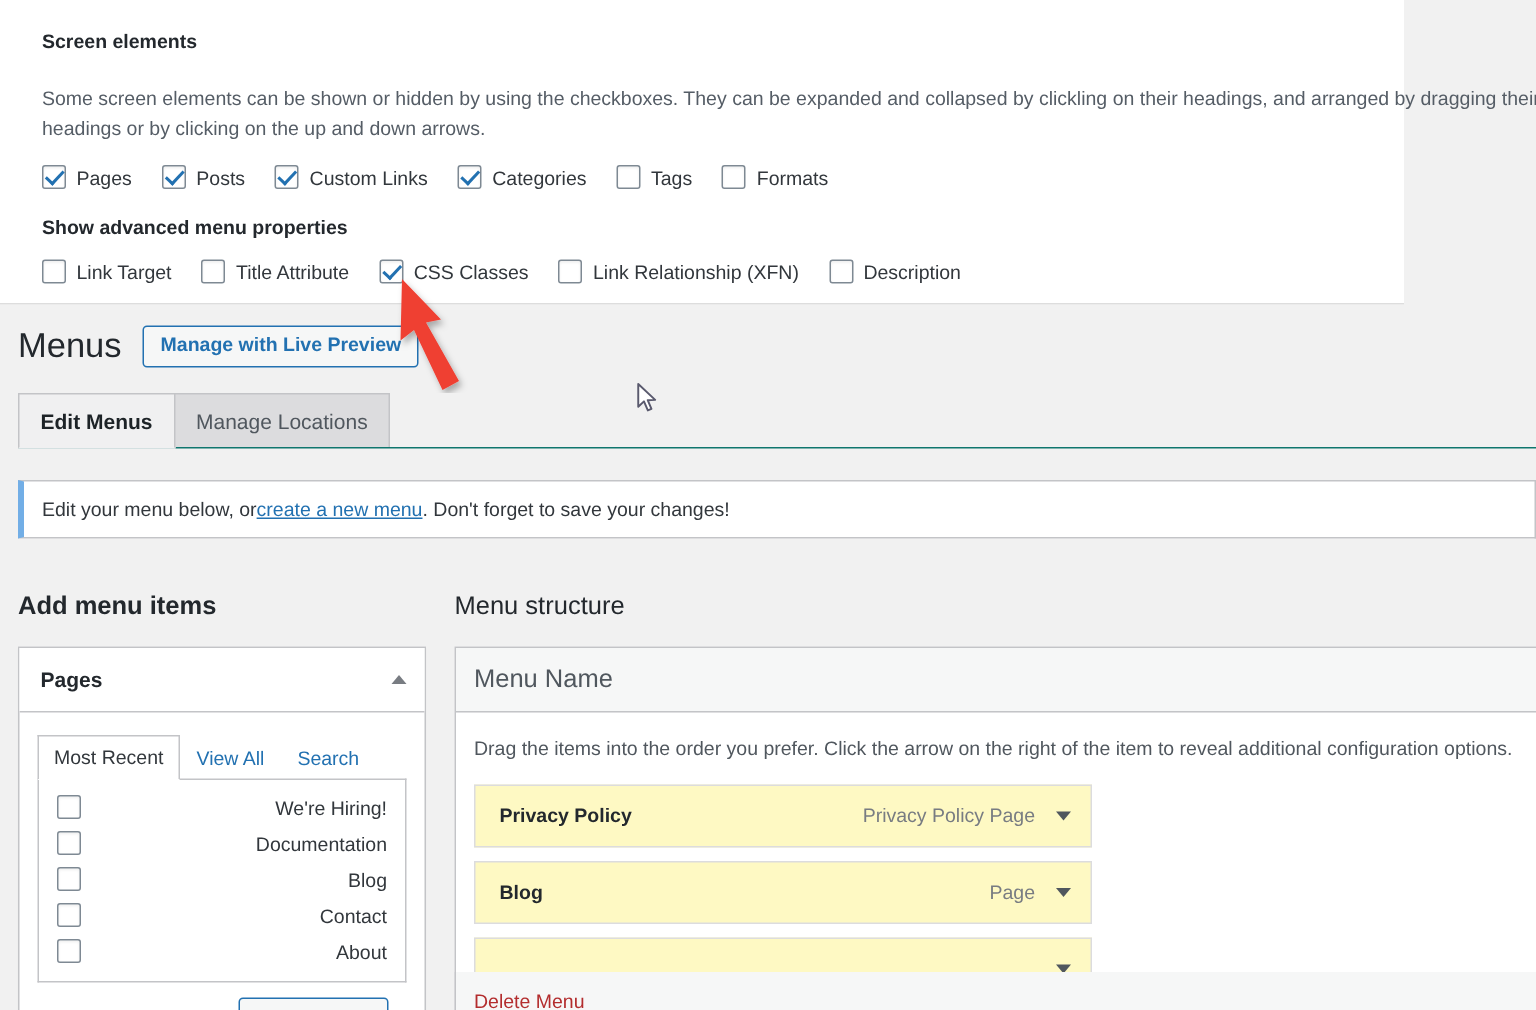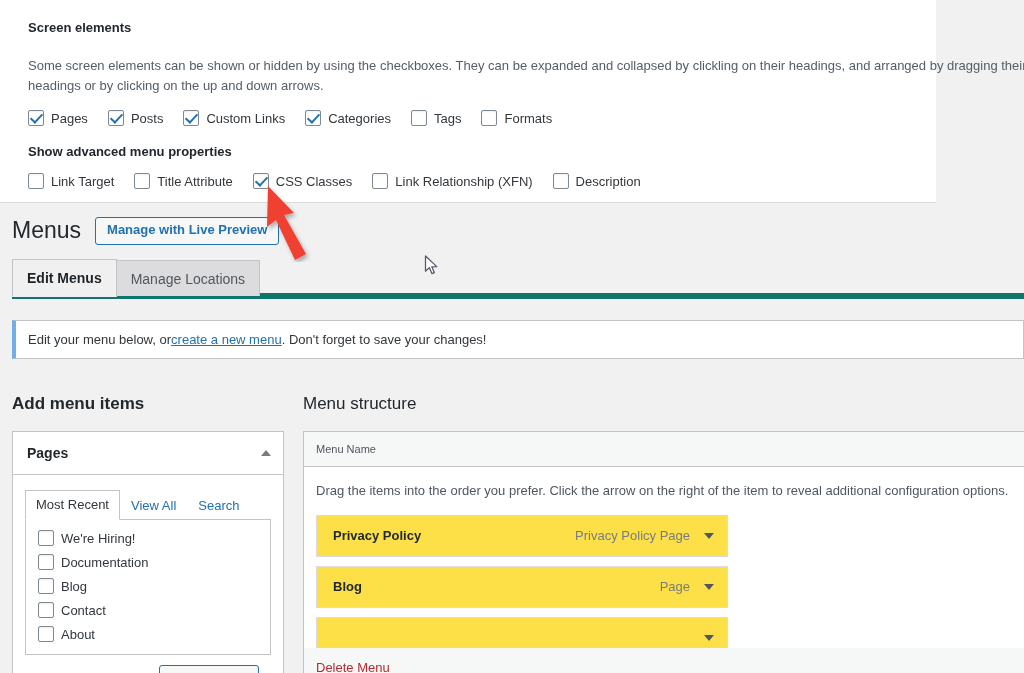--- a/index.html
+++ b/index.html
@@ -115,22 +115,22 @@
     white-space: nowrap;
   }
 
   
   #nav-tabs {
     position: absolute;
     left: 12px; top: 261px;
     width: 1012px;
     height: 38px;
     display: flex;
-    align-items: center;
-    border-bottom: 6px solid #0f766e;
+    align-items: flex-start;
+    border-bottom: 1px solid #0f766e;
   }
   .nav-tab {
     font-size: 14px;
     line-height: 1.3;
     padding: 9px 14px 8px;
     border: 1px solid #c3c4c7;
     border-bottom: none;
     background: #dcdcde;
     color: #50575e;
     cursor: pointer;
@@ -244,20 +244,21 @@
     background: #fff;
     padding: 11px 12px 12px;
     position: relative;
     z-index: 1;
   }
   .page-cb-row {
     display: flex;
     align-items: center;
     margin-bottom: 8px;
     cursor: pointer;
+    justify-content: space-between;
   }
   .page-cb-row:last-child { margin-bottom: 0; }
   .page-cb-label { font-size: 13px; color: #32373c; }
   #pages-panel-footer {
     padding: 10px 12px 12px;
     display: flex;
     justify-content: flex-end;
   }
   #add-to-menu-button {
     background: #f6f7f7;
@@ -280,21 +281,21 @@
     box-shadow: 0 1px 1px rgba(0,0,0,.04);
   }
   #menu-name-bar {
     background: #f6f7f7;
     border-bottom: 1px solid #c3c4c7;
     padding: 11px 12px;
     display: flex;
     align-items: center;
   }
   #menu-name-label {
-    font-size: 11px;
+    font-size: 17px;
     color: #50575e;
     margin-right: 24px;
     white-space: nowrap;
   }
   #menu-name-input {
     width: 257px;
     height: 30px;
     border: 1px solid #8c8f94;
     border-radius: 4px;
     padding: 0 8px;
@@ -309,21 +310,21 @@
   }
   #drag-instructions {
     font-size: 13px;
     color: #50575e;
     line-height: 1.5;
     margin: 0 0 14px 0;
   }
   .menu-item-row {
     width: 412px;
     height: 42px;
-    background: #fde047;
+    background: #fef9c3;
     border: 1px solid #dcdcde;
     display: flex;
     align-items: center;
     padding: 0 13px 0 16px;
     margin-bottom: 9px;
     cursor: move;
   }
   .mi-title {
     font-size: 13px;
     font-weight: bold;

